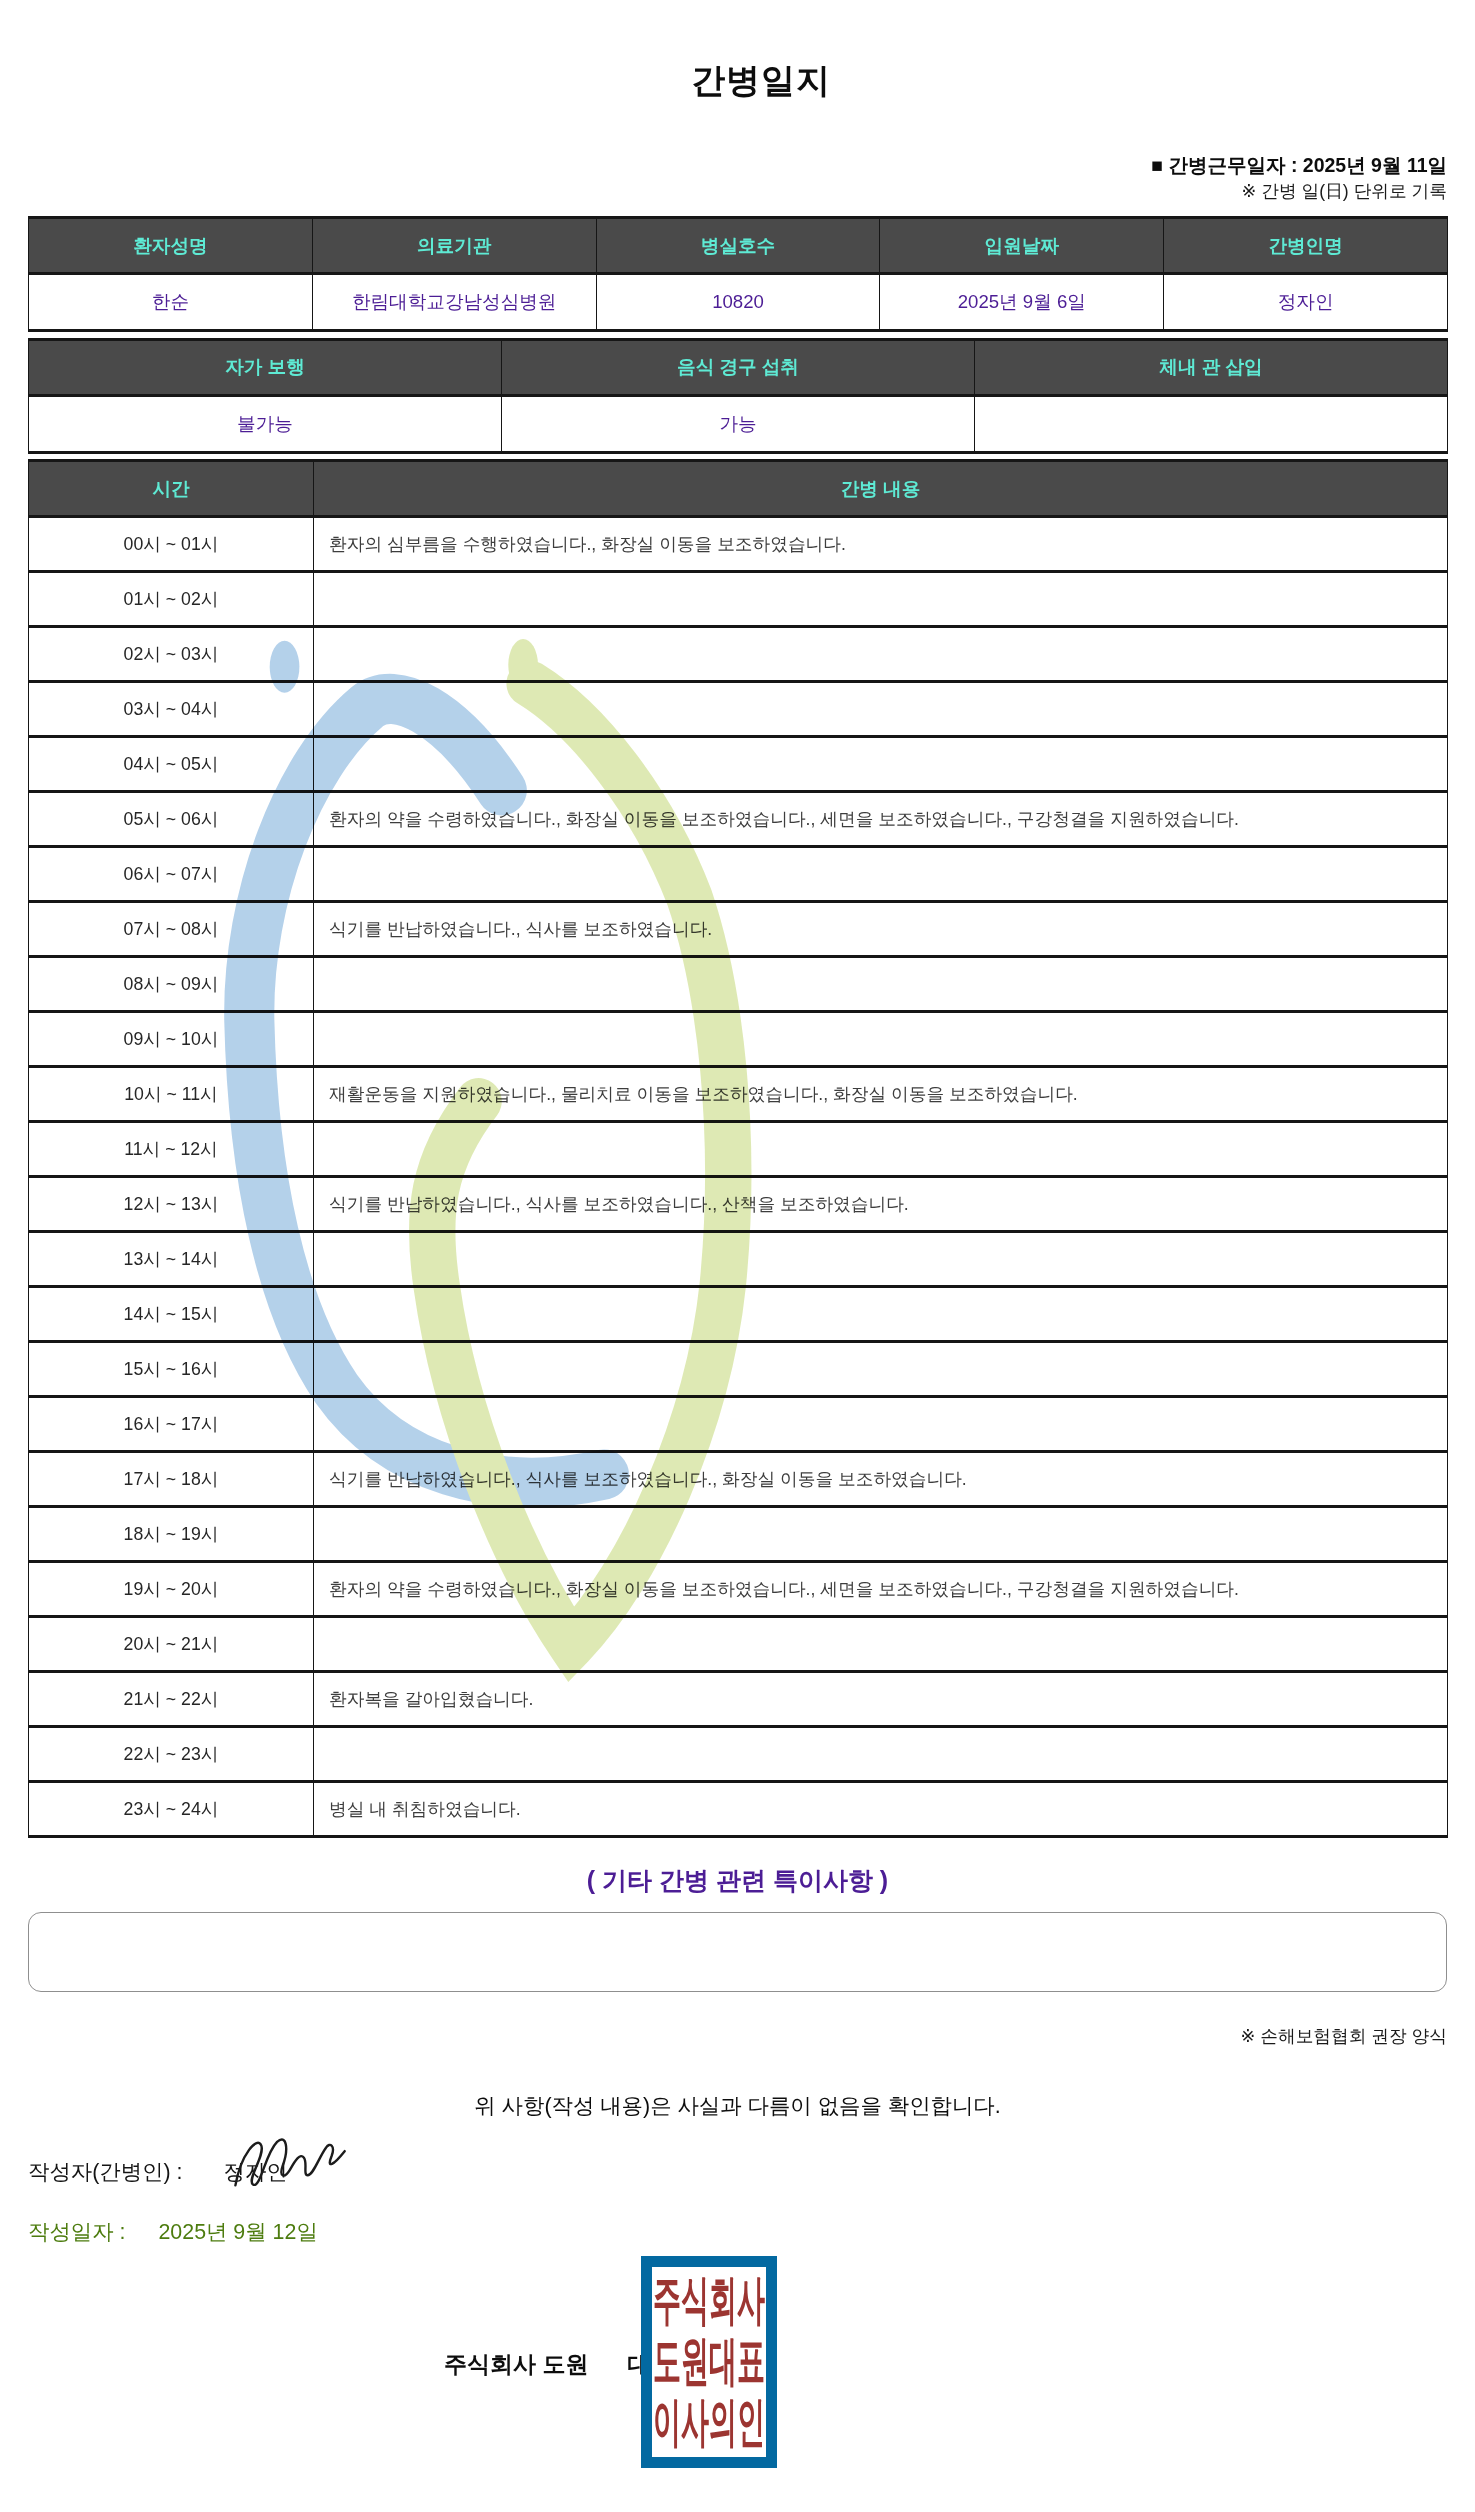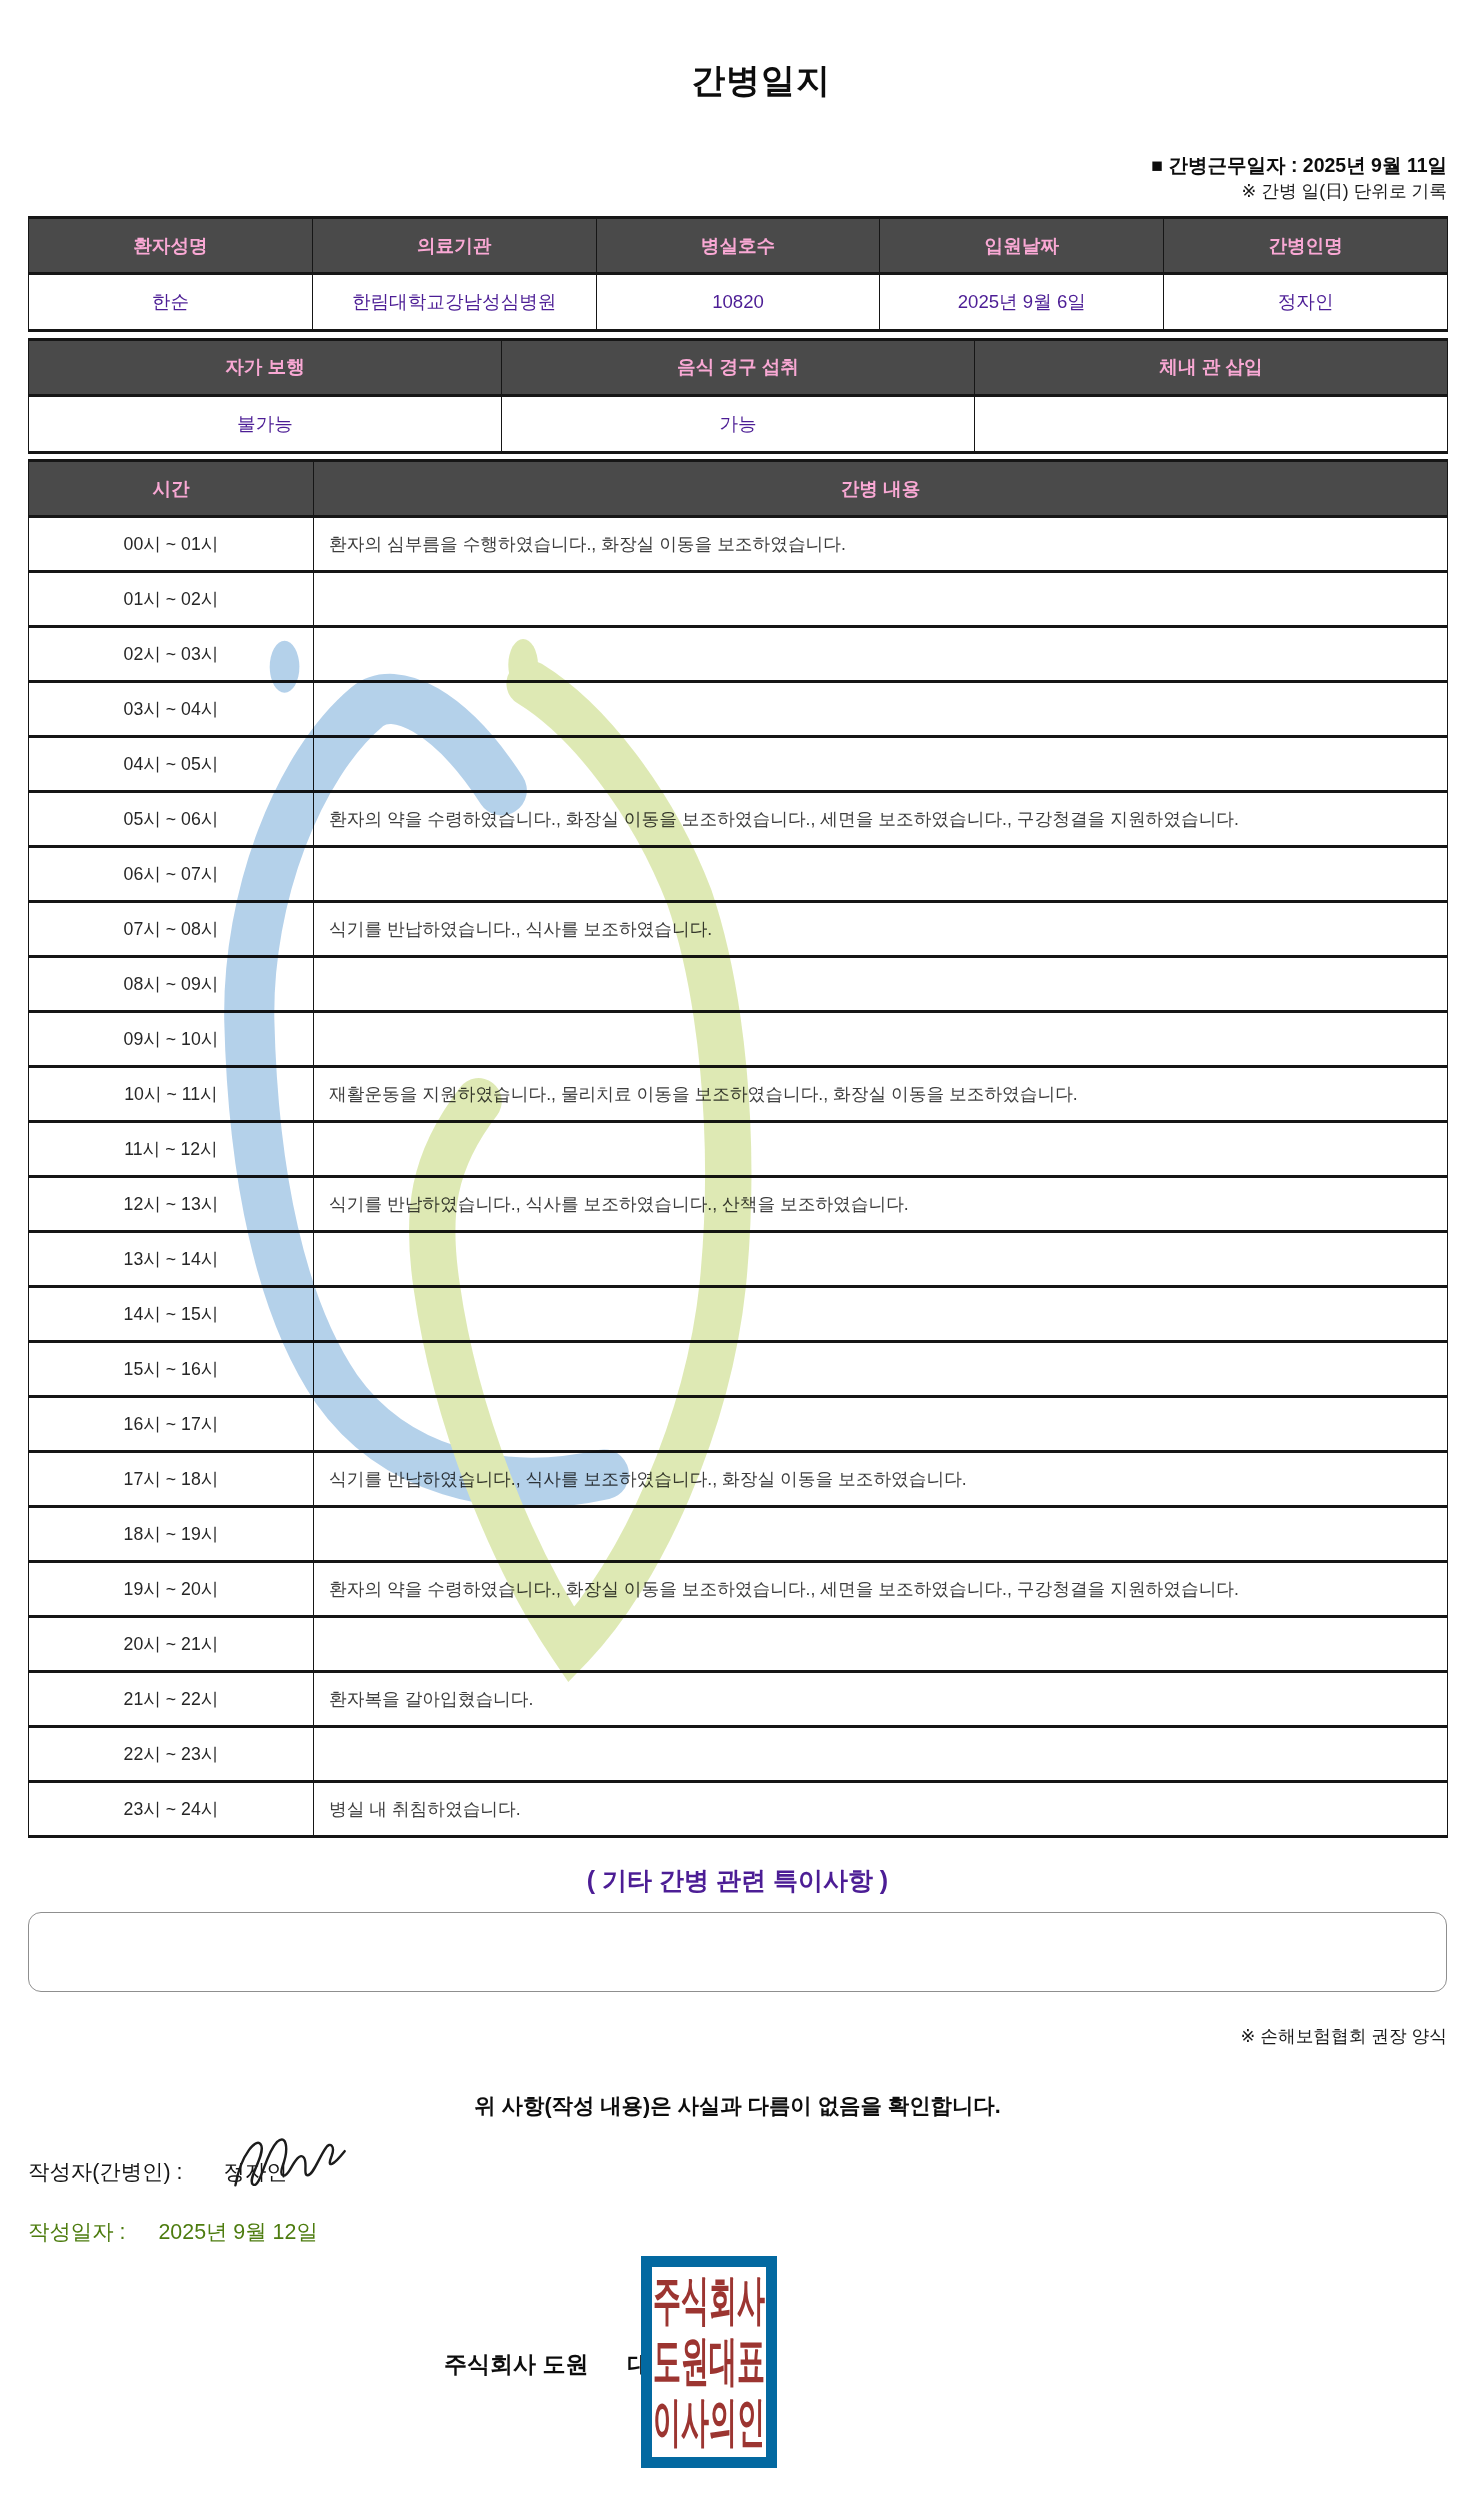--- a/index.html
+++ b/index.html
@@ -7,30 +7,30 @@
     position:relative;width:1475px;height:2512px;background:#ffffff;
     font-family:"Liberation Sans","DejaVu Sans",sans-serif;color:#111;overflow:hidden;
   }
   .doc-title{margin:0;padding-top:58px;text-align:center;font-size:34px;font-weight:bold;letter-spacing:0.9px;color:#0d0d0d;padding-left:47px;}
   .meta-row{display:flex;justify-content:space-between;align-items:flex-end;margin:48px 28px 0 28px;flex-direction:column;}
   .meta-left{font-size:19.5px;font-weight:600;color:#0d0d0d;}
   .meta-right{font-size:17.7px;color:#1a1a1a;}
   table{border-collapse:collapse;table-layout:fixed;width:1420px;margin:5.6px 28px 0 28px;}
   .tbl-patient{margin-top:13px;}
   th,td{border:1.9px solid #161616;border-top-width:3.7px;border-bottom-width:3.7px;overflow:hidden;}
-  th{background:#4a4a4a;color:#f9a8d4;font-size:18.6px;font-weight:bold;height:51px;}
+  th{background:#4a4a4a;color:#5eead4;font-size:18.6px;font-weight:bold;height:51px;}
   td{height:52px;font-size:18.6px;color:#4c1d95;text-align:center;vertical-align:middle;background:transparent;}
   .tbl-log td{height:50px;}
   .tbl-log td.log-content{text-align:left;padding:0 15px;font-size:17.7px;color:#3d3d3d;}
   .tbl-log td.log-time{font-size:17.7px;color:#262626;}
   .notes-caption{margin-top:26px;text-align:center;font-size:25px;font-weight:bold;color:#4c1d95;}
   .notes-box{margin:15px 28px 0 28px;height:80px;border:1.9px solid #8f8f8f;border-radius:13px;background:#fff;
     font-size:17.7px;color:#333;padding:9.3px 13px;box-sizing:border-box;}
   .form-note{margin:32px 28px 0 28px;text-align:right;font-size:17.7px;color:#1a1a1a;}
-  .confirm-line{margin-top:43px;text-align:center;font-size:21.4px;font-weight:bold;color:#0d0d0d;}
+  .confirm-line{margin-top:43px;text-align:center;font-size:21.4px;font-weight:normal;color:#0d0d0d;}
   .sig-row{position:absolute;left:28px;top:2157px;display:flex;align-items:center;font-size:21.4px;color:#141414;}
   .sig-row .name{margin-left:41px;}
   .signature-svg{position:absolute;left:228px;top:2126px;}
   .date-row{position:absolute;left:28px;top:2217px;display:flex;align-items:center;font-size:21.4px;color:#4d7c0f;}
   .date-row .date-val{margin-left:33px;}
   .company-row{position:absolute;left:444px;top:2349px;display:flex;align-items:center;font-size:23px;font-weight:bold;color:#0d0d0d;}
   .company-row .ceo{margin-left:39px;}
   .stamp{position:absolute;left:641px;top:2256px;width:136px;height:212px;box-sizing:border-box;
     border:11px solid #0369a1;background:#fff;display:flex;flex-direction:column;justify-content:space-around;
     align-items:center;padding:3.7px 0;}

